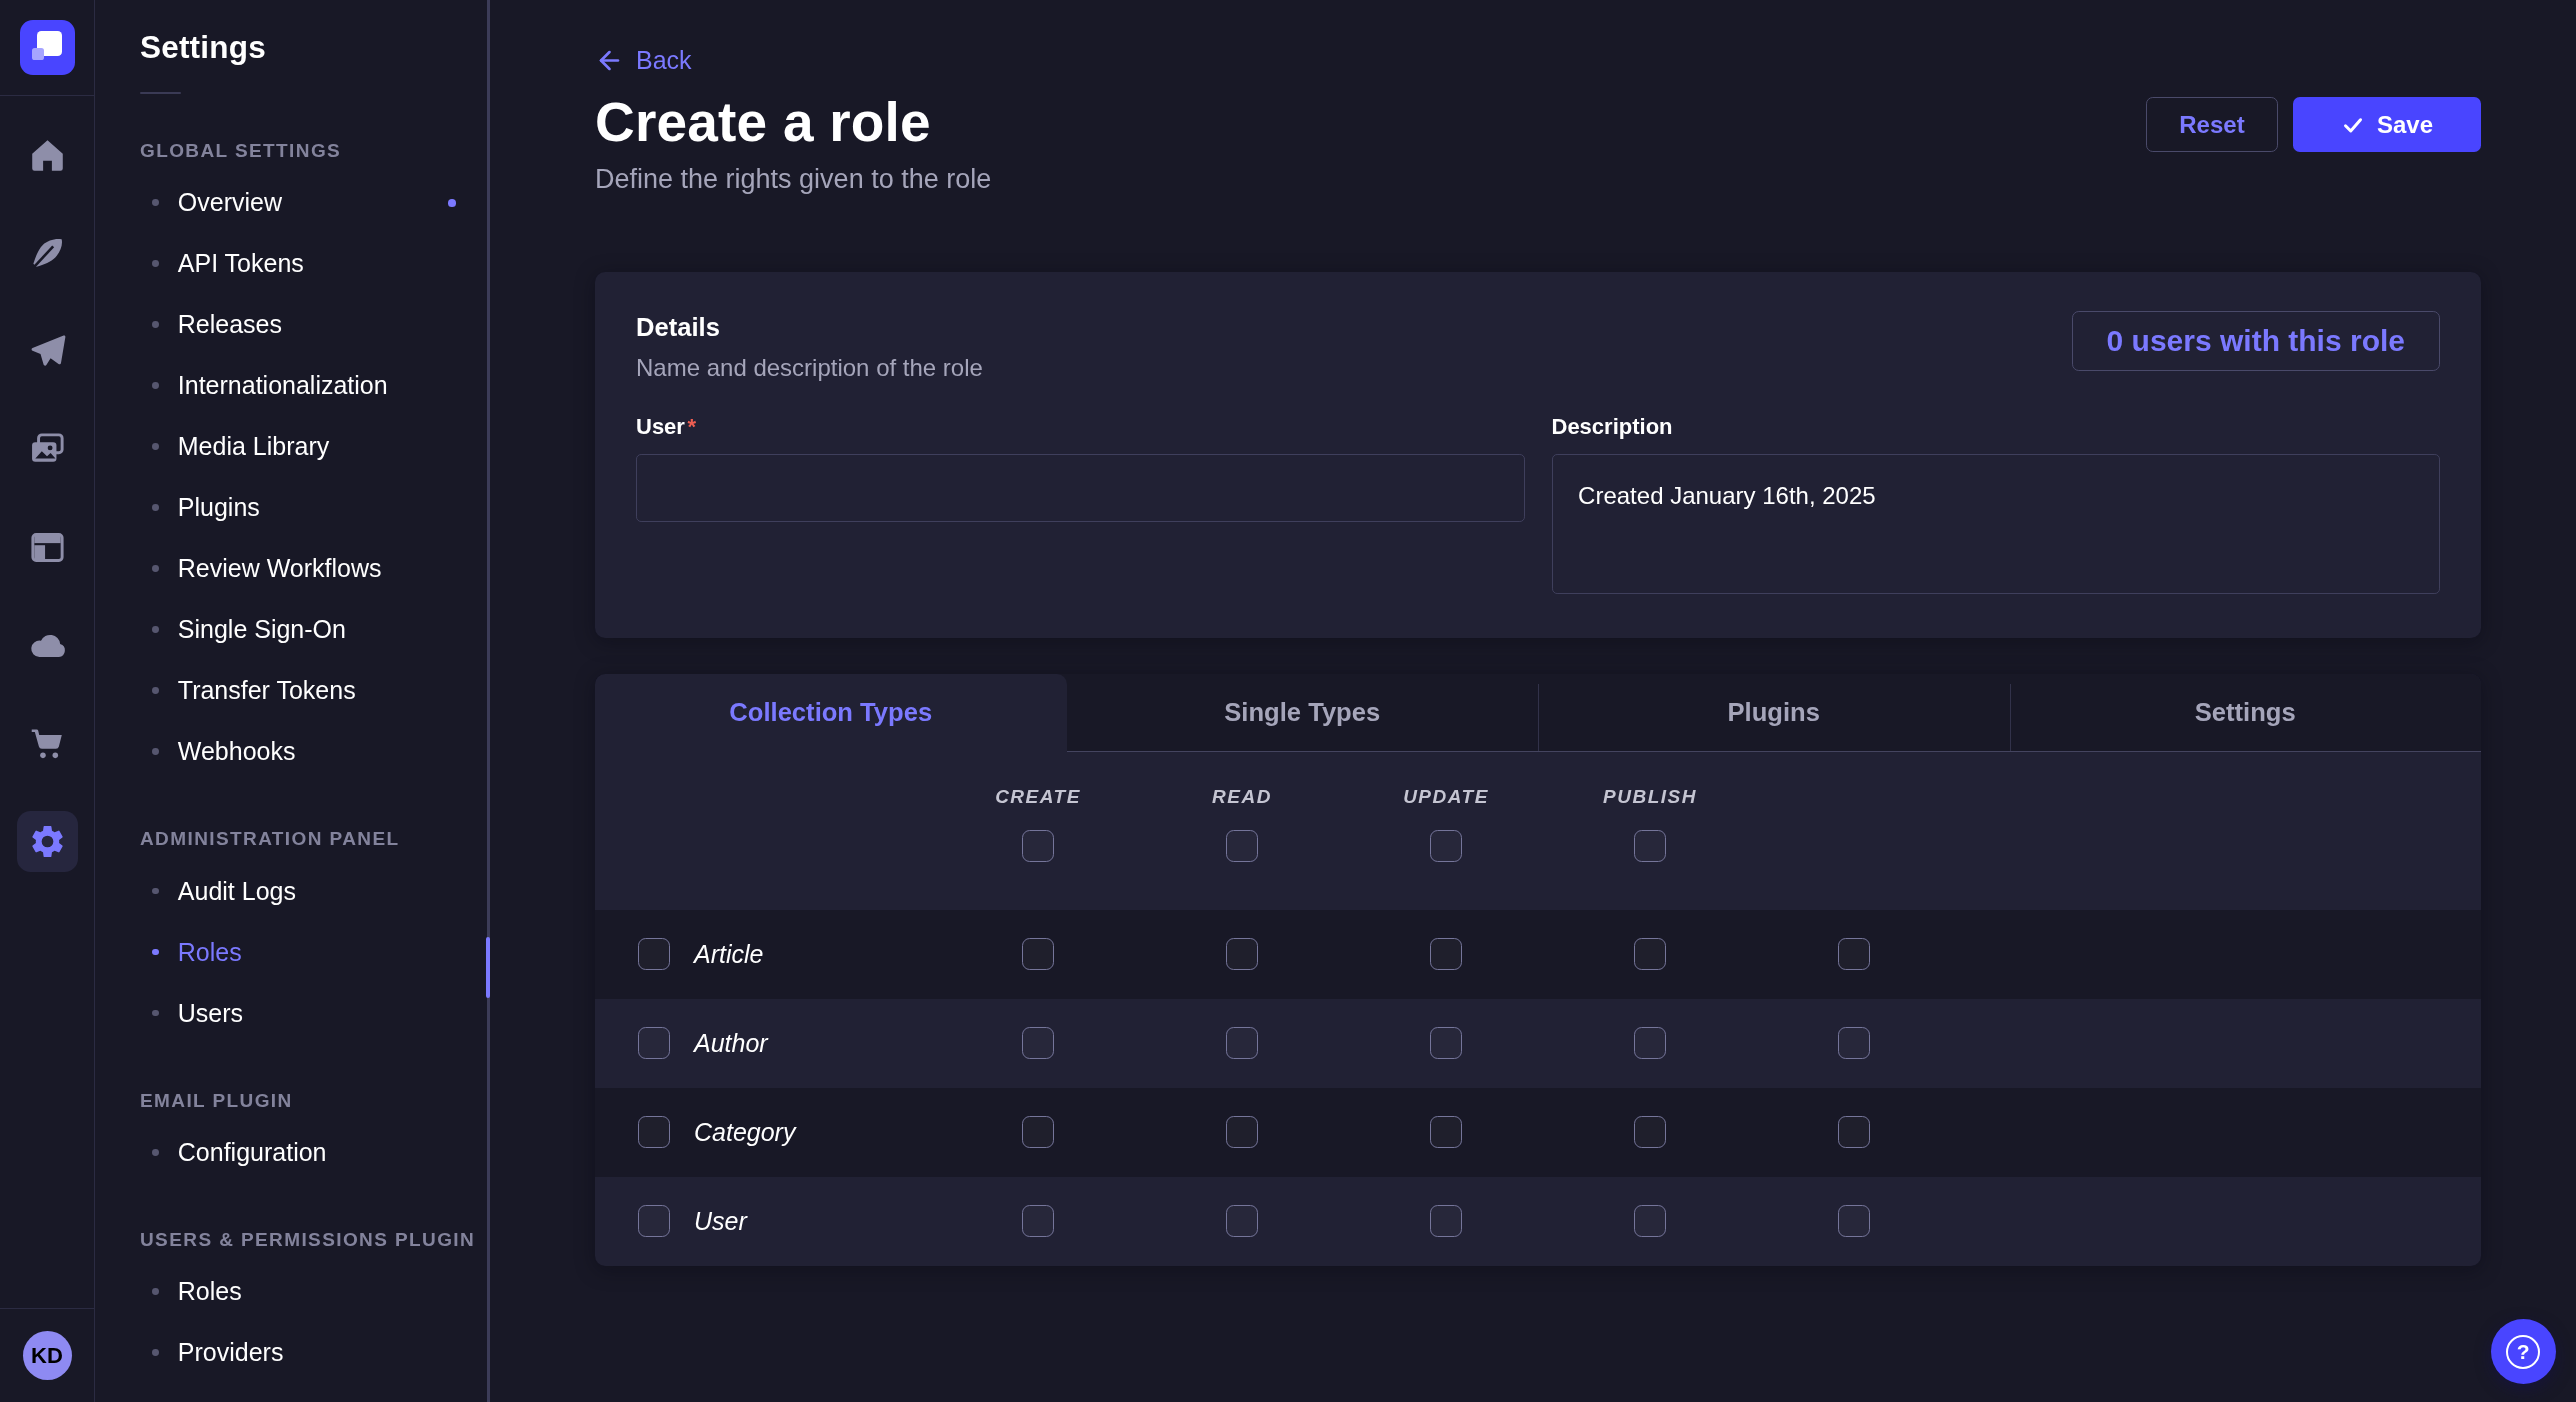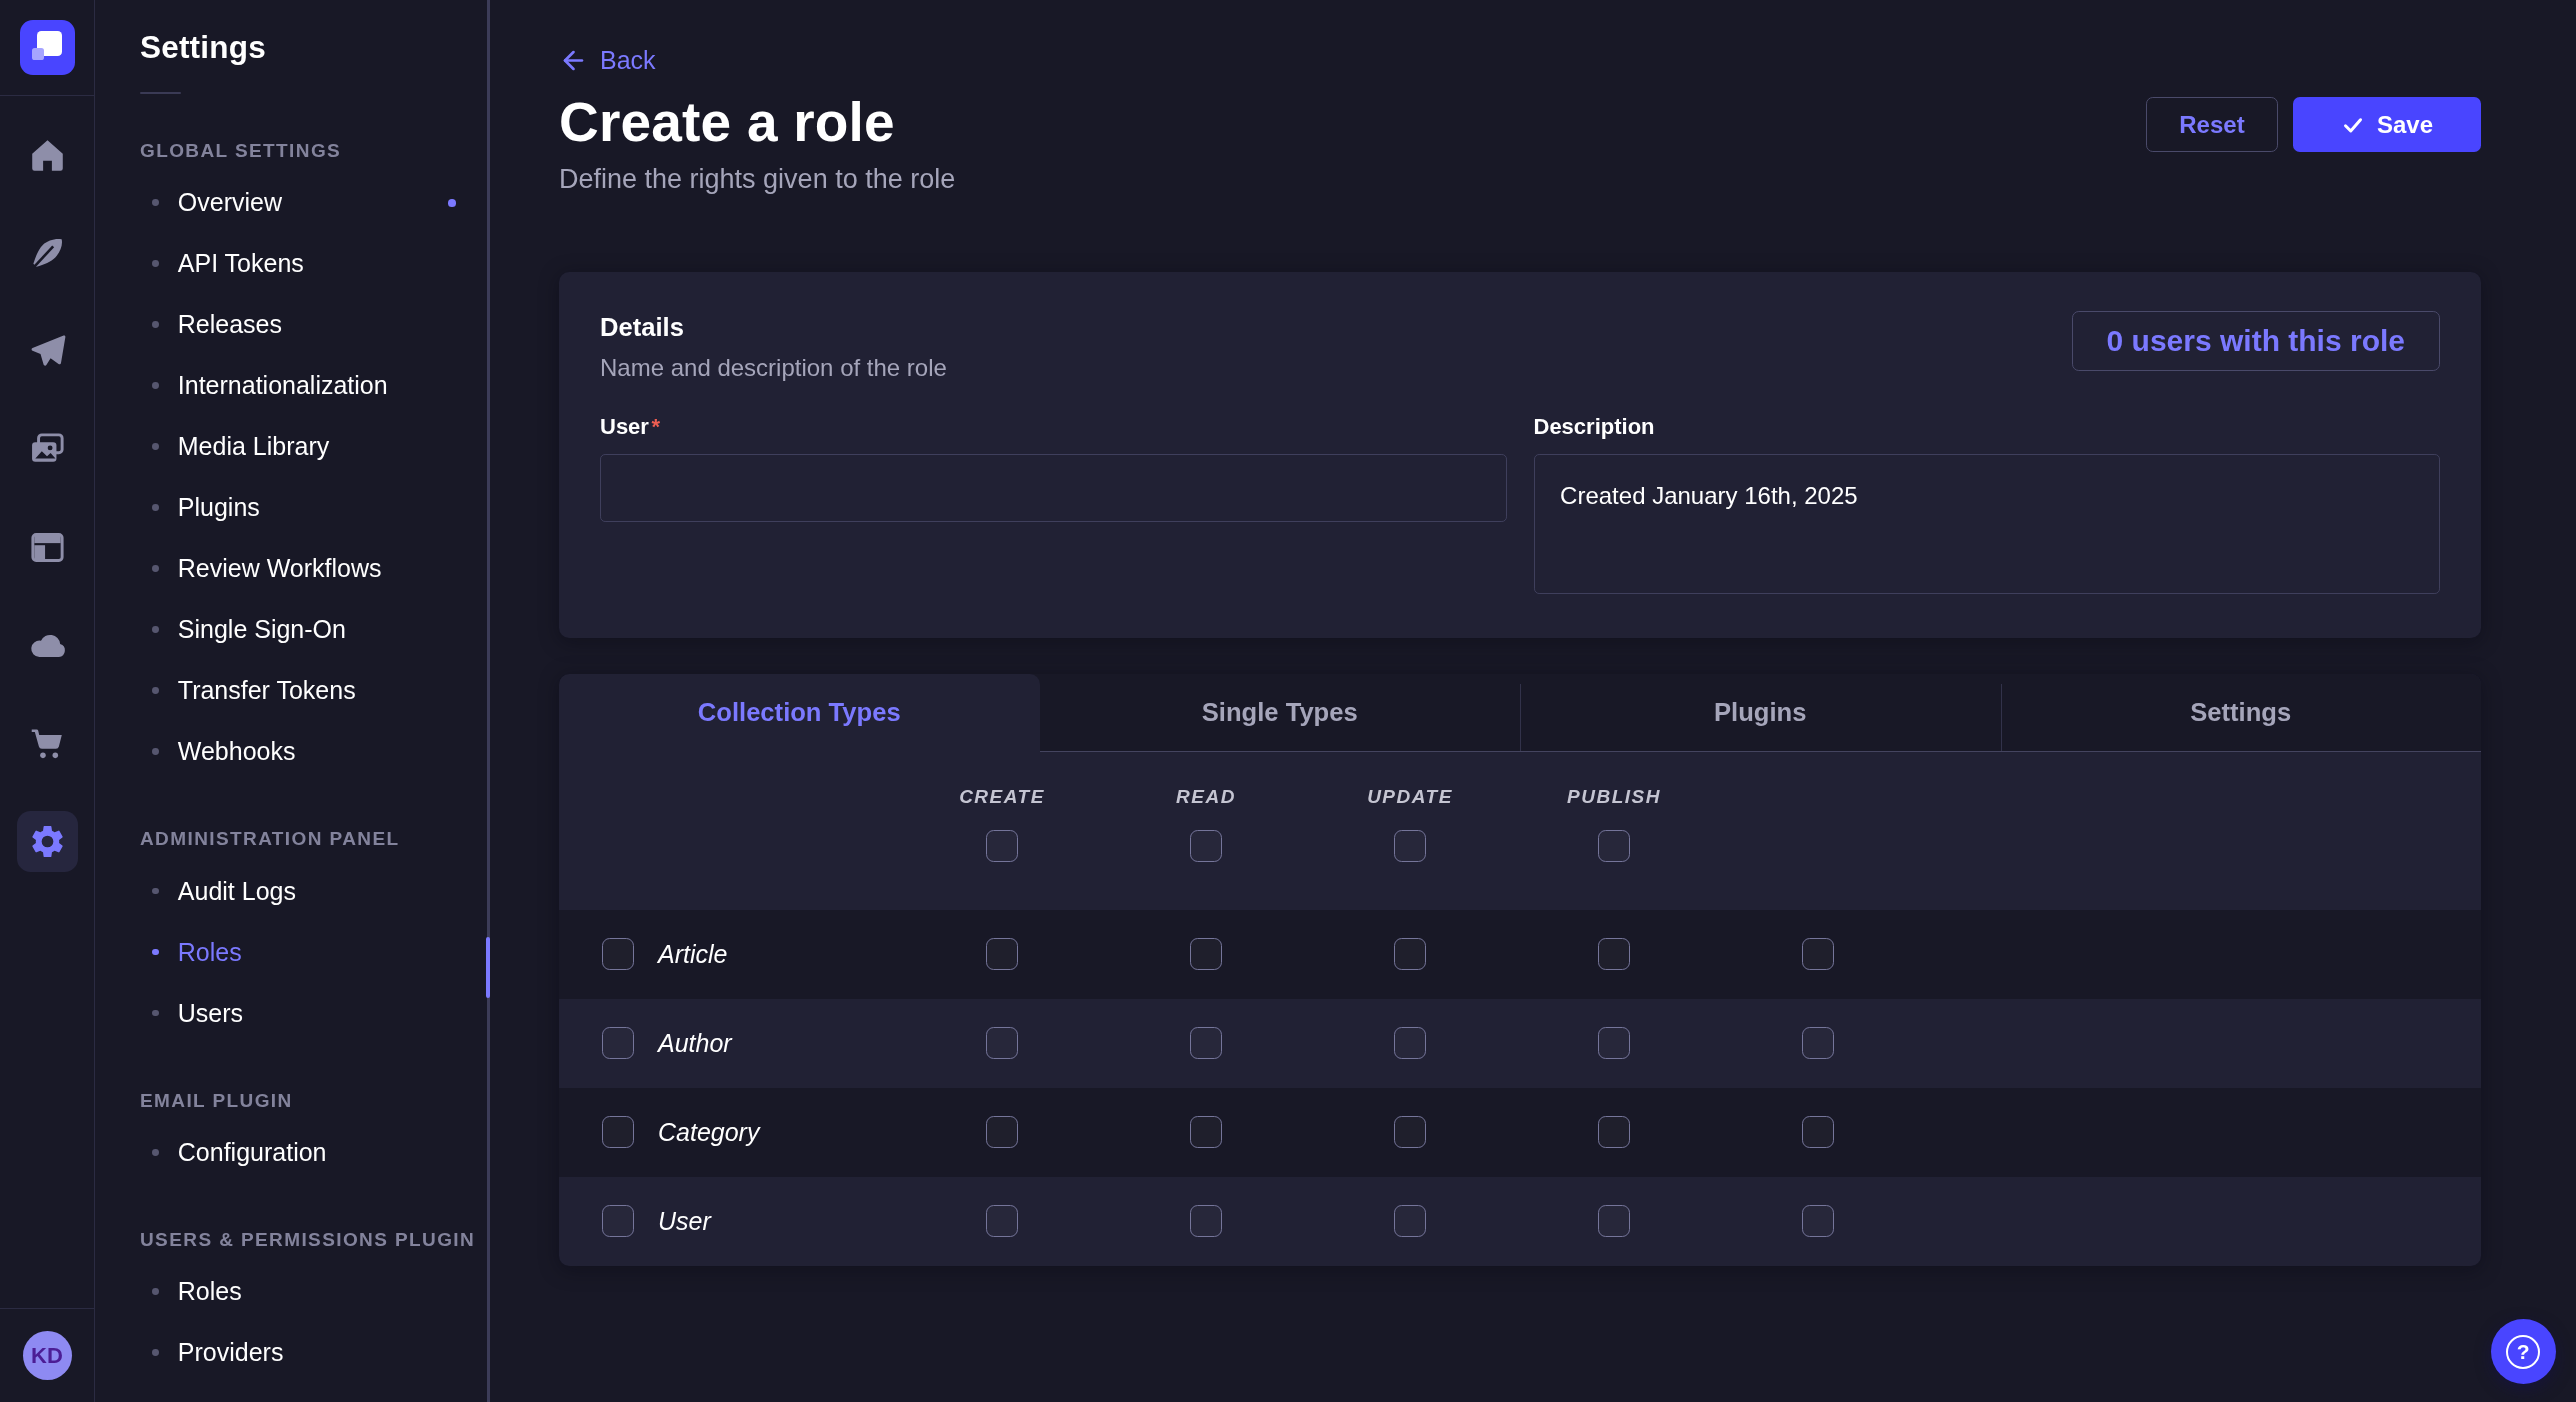--- a/index.html
+++ b/index.html
@@ -27,21 +27,21 @@
   .logo i{position:absolute;display:block;}
   .logo .la{left:17px;top:11px;width:25px;height:25px;background:#ffffff;border-radius:4.3px;}
   .logo .lb{left:12px;top:28px;width:12px;height:12px;background:#a6a4ff;border-radius:2.6px;}
   .rail-icons{display:flex;flex-direction:column;align-items:center;gap:37px;margin-top:29px;}
   .rail-btn{width:61px;height:61px;display:flex;align-items:center;justify-content:center;
     border-radius:13.6px;cursor:pointer;background:transparent;border:none;}
   .rail-btn svg{width:39px;height:39px;}
   .rail-btn.active{background:#26263e;}
   .rail-foot{margin-top:auto;width:100%;display:flex;flex-direction:column;align-items:center;}
   .rail-divider{width:100%;height:0.9px;background:var(--line);}
-  .avatar{width:49px;height:49px;border-radius:50%;background:#8e8af2;color:#4c1d95;
+  .avatar{width:49px;height:49px;border-radius:50%;background:#8e8af2;color:#000000;
     display:flex;align-items:center;justify-content:center;font-size:22px;font-weight:700;
     margin:22px 0 22px 0;cursor:pointer;}
 
   
   .subnav{position:absolute; left:96px; top:0; width:394px; height:100%; background:var(--bg);}
   .subnav-inner{padding:29px 0 0 44px;}
   .subnav h2{font-size:31.5px;font-weight:700;letter-spacing:0.2px;}
   .title-divider{width:41px;height:2.6px;background:#3a3a55;border-radius:1.7px;margin-top:25.6px;}
   .sec-label{font-size:19px;font-weight:700;letter-spacing:1.4px;color:var(--seclabel);
     margin-top:46px;}
@@ -49,21 +49,21 @@
   .nav-item{height:61px;display:flex;align-items:center;padding:0 34px 0 12px;cursor:pointer;}
   .bullet{width:6.8px;height:6.8px;border-radius:50%;background:#56566f;flex:0 0 6.8px;}
   .nav-lbl{font-size:25px;color:var(--txt);margin-left:19px;}
   .nav-item.active .nav-lbl{color:var(--plight);}
   .nav-item.active .bullet{background:var(--plight);}
   .notif{width:7.7px;height:7.7px;border-radius:50%;background:var(--plight);margin-left:auto;}
   .scroll-track{position:absolute;top:0;right:0;width:2.6px;height:100%;background:#3c3c58;}
   .scroll-thumb{position:absolute;right:0;top:937px;width:4.3px;height:61px;background:var(--plight);border-radius:2.6px;}
 
   
-  .content{position:absolute;left:464px;top:0;right:0;height:100%;padding:0 95px;overflow:hidden;}
+  .content{position:absolute;left:500px;top:0;right:0;height:100%;padding:0 95px;overflow:hidden;}
   .back-row{margin-top:46px;display:inline-flex;align-items:center;gap:12px;cursor:pointer;}
   .back-row svg{width:29px;height:29px;}
   .back-lbl{color:var(--plight);font-size:25px;font-weight:500;}
   .page-title{margin-top:12px;font-size:55px;font-weight:700;letter-spacing:0.2px;}
   .page-sub{margin-top:10.2px;font-size:27px;color:var(--muted);font-weight:400;}
   .header-actions{position:absolute;top:97px;right:95px;display:flex;gap:15.3px;}
   .btn{display:inline-flex;align-items:center;justify-content:center;gap:12px;height:55px;
     border-radius:6.8px;font-size:24px;font-weight:600;cursor:pointer;border:none;
     font-family:"Liberation Sans",sans-serif;}
   .btn-outline{background:transparent;border:0.9px solid var(--line2);color:var(--plight);padding:0 32px;}

